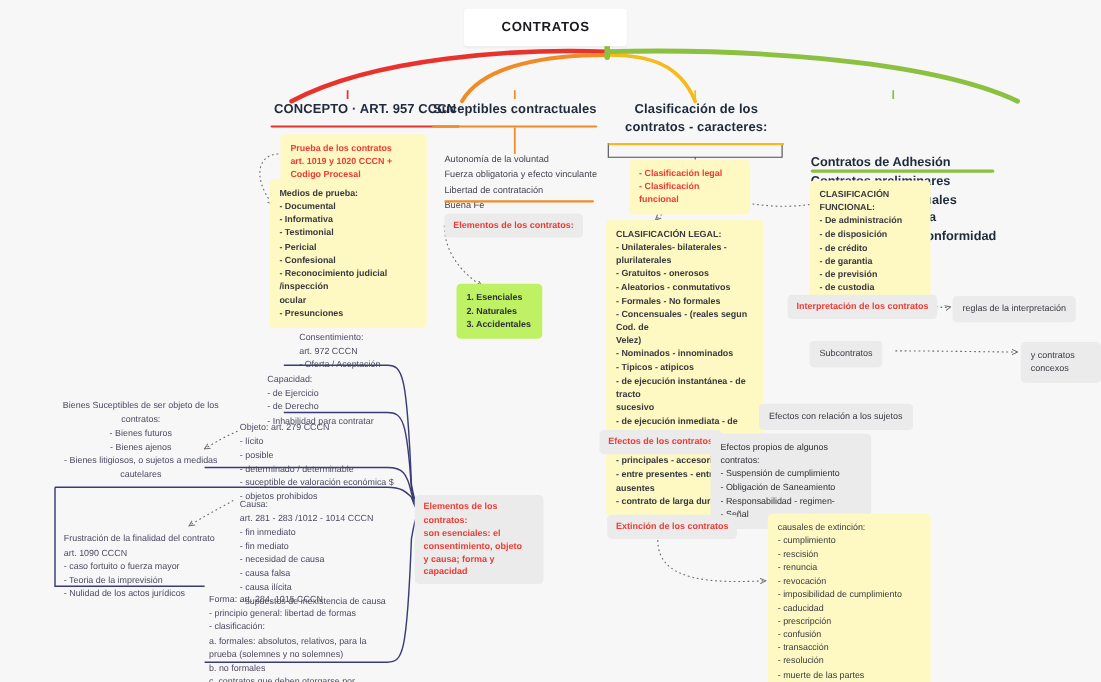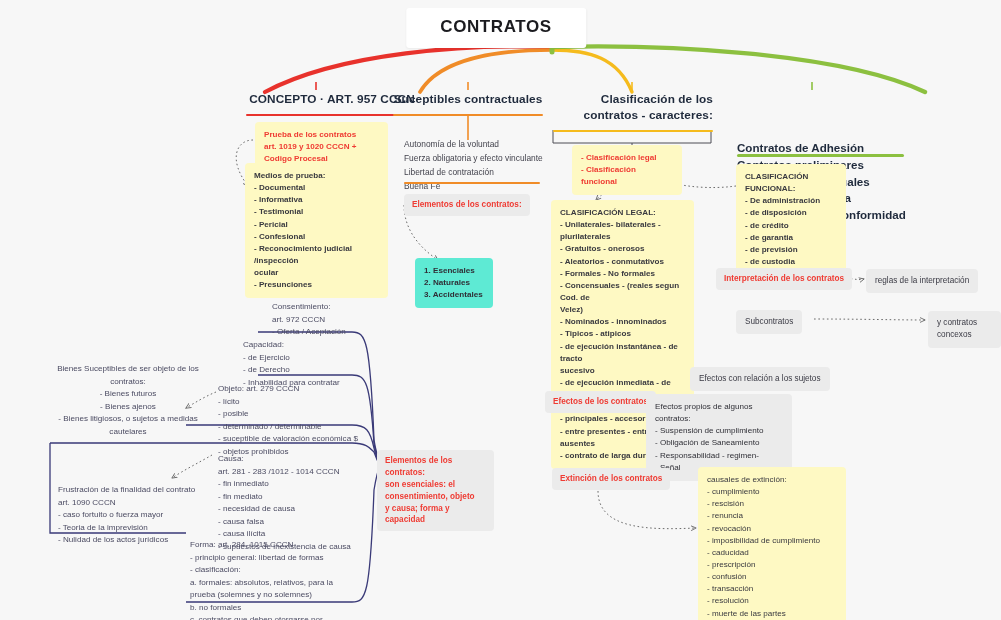--- a/index.html
+++ b/index.html
@@ -14,21 +14,21 @@
   svg.links{position:absolute;left:0;top:0;width:1001px;height:620px;pointer-events:none;}
 
   .node{position:absolute;box-sizing:border-box;}
 
   
   .root{
     left:496px;top:8px;transform:translateX(-50%);
     background:#ffffff;
     padding:9px 34px 11px 34px;
     border-radius:3px;
-    font-weight:bold;font-size:17px;letter-spacing:.6px;
+    font-weight:bold;font-size:12px;letter-spacing:.6px;
     color:#1b1b1f;
     box-shadow:0 1px 2px rgba(0,0,0,.05);
     white-space:nowrap;
   }
 
   
   .colhead{
     font-weight:bold;color:#1f2a3c;font-size:11.8px;line-height:1.35;
     letter-spacing:.1px;
   }
@@ -54,21 +54,21 @@
   .redlabel{
     background:#ebebeb;border-radius:4px;padding:5px 8px;
     color:#ef3b33;font-weight:bold;font-size:8.2px;line-height:1.45;
     white-space:pre-line;
   }
   .greylabel{
     background:#ebebeb;border-radius:4px;padding:6px 9px;
     font-size:8.2px;line-height:1.5;color:#3a3a44;white-space:pre-line;
   }
   .strongbox{
-    background:#5eead4;border-radius:4px;padding:7px 9px;
+    background:#bef264;border-radius:4px;padding:7px 9px;
     font-size:8.1px;line-height:1.5;color:#2f2f36;white-space:pre-line;
     font-weight:bold;
   }
   .mixedbox{
     background:#ebebeb;border-radius:4px;padding:7px 9px;
     font-size:8.1px;line-height:1.5;color:#2f2f36;white-space:pre-line;
   }
 
   .navytxt{
     font-size:8.1px;line-height:1.55;color:#4b4b62;white-space:pre-line;
@@ -167,21 +167,21 @@
 Libertad de contratación
 Buena Fe</div>
   <div class="node" style="left:404px;top:182px;width:136px;height:2px;background:#f08c28;border-radius:2px;"></div>
 
   <div class="node redlabel" style="left:404px;top:194px;">Elementos de los contratos:</div>
 
   <div class="node strongbox" style="left:415px;top:258px;width:78px;">1. Esenciales
 2. Naturales
 3. Accidentales</div>
 
-  <div class="node colhead" style="left:553px;top:92px;width:160px;text-align:right;">
+  <div class="node colhead" style="left:553px;top:92px;width:160px;text-align:center;">
     <div>Clasificación de los contratos -
 caracteres:</div>
     <div class="rule" style="background:#f5bb1d;height:2.5px;"></div>
   </div>
 
   <div class="node box red" style="left:572px;top:145px;width:110px;">- Clasificación legal
 - Clasificación funcional</div>
 
   <div class="node box bold" style="left:551px;top:200px;width:143px;">CLASIFICACIÓN LEGAL:
 - Unilaterales- bilaterales - plurilaterales

